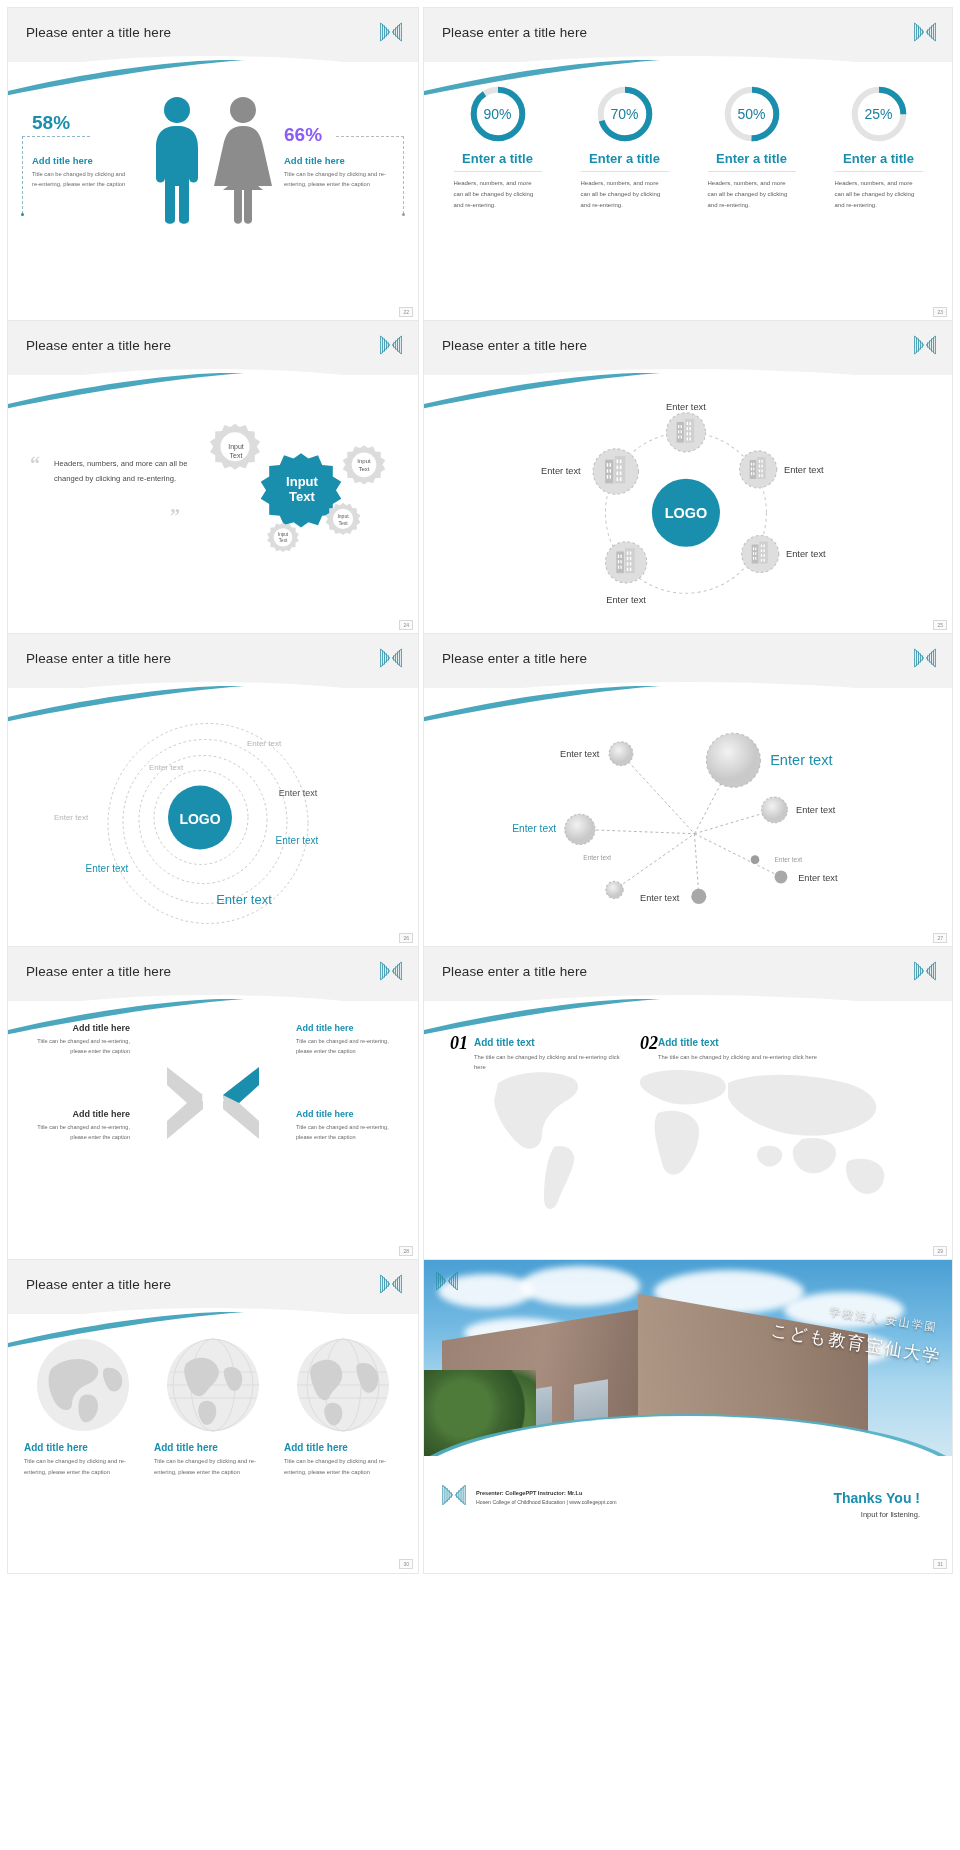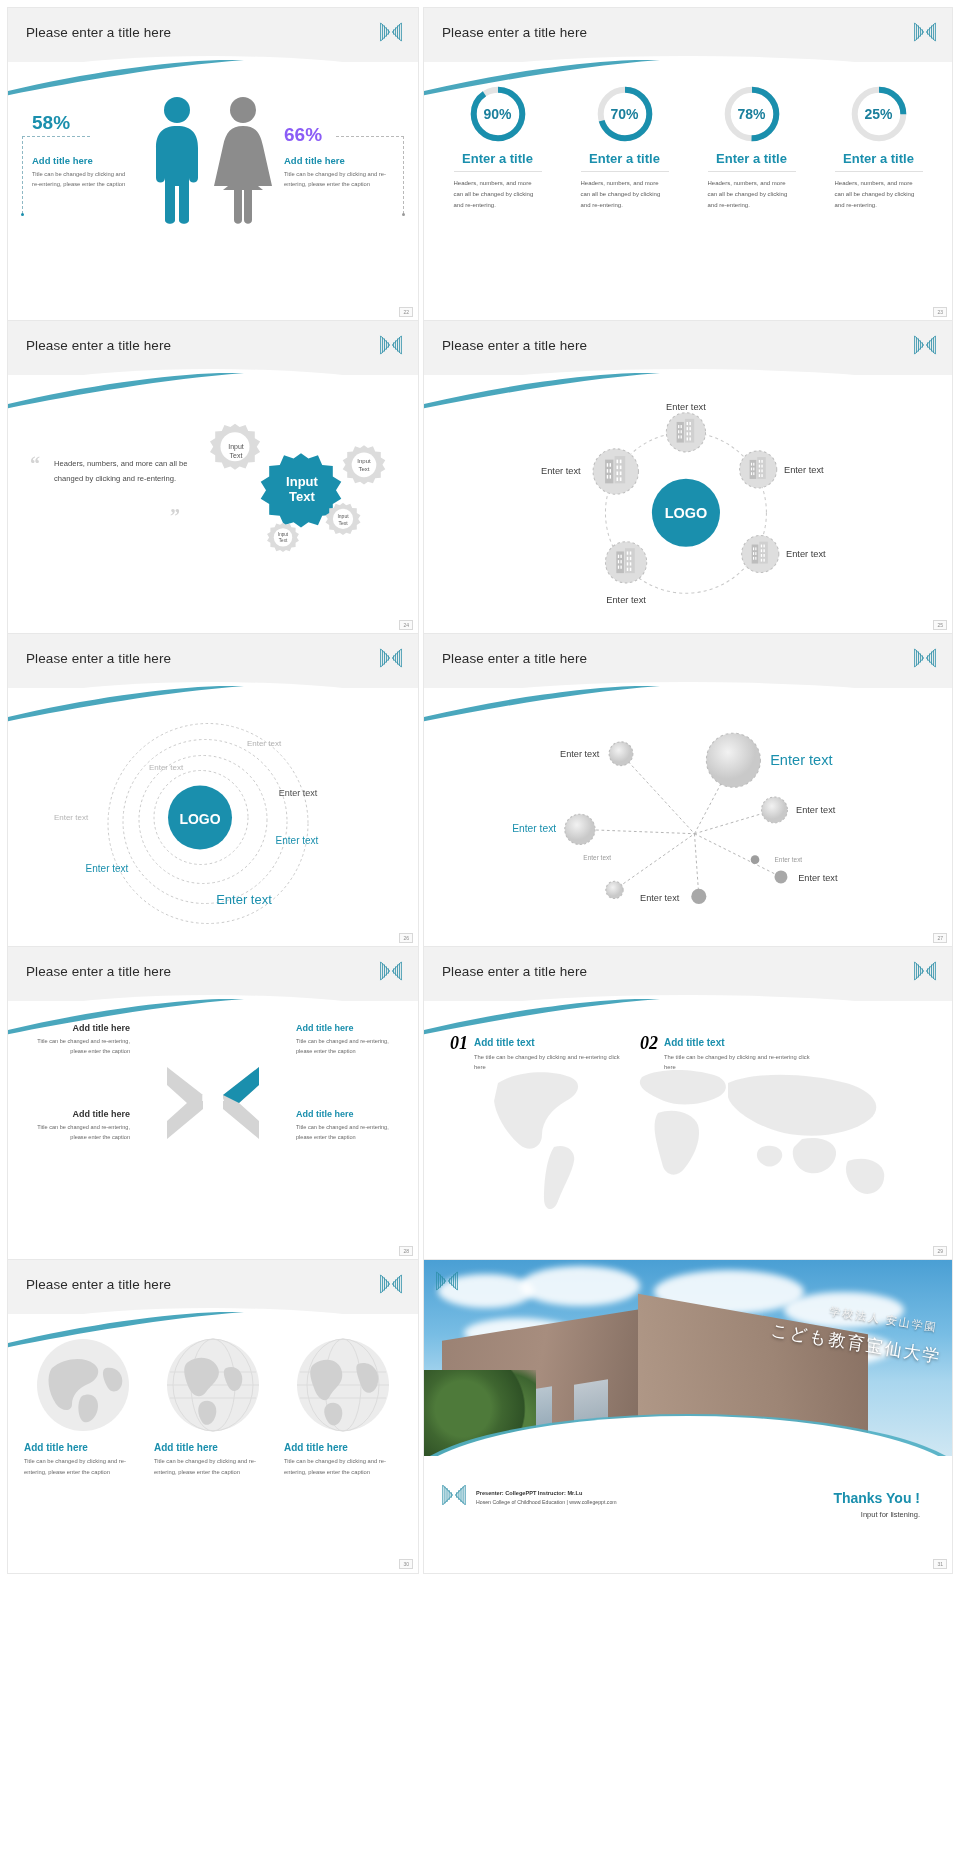--- a/index.html
+++ b/index.html
@@ -68,21 +68,21 @@
   .dashbox-r { position: absolute; right: 14px; top: 58px; width: 68px; height: 78px;
       border-right: 1px dashed #b9b9b9; border-top: 1px dashed #b9b9b9; }
   .dashbox-r::after { content:""; position:absolute; right:-2px; bottom:-2px; width:3px;height:3px;border-radius:50%;background:#9a9a9a;}
 
   
   .donut-row { display: flex; justify-content: space-around; padding: 6px 10px 0; }
   .donut-col { width: 88px; text-align: center; }
   .donut { width: 60px; height: 60px; margin: 0 auto; position: relative; }
   .donut .val {
     position: absolute; inset: 0; display: flex; align-items: center; justify-content: center;
-    font-size: 14px; font-weight: bold; color: #1a7f9c; text-align: center;
+    font-size: 14px; font-weight: normal; color: #1a7f9c; text-align: center;
   }
   .donut-title { font-size: 13px; font-weight: bold; color: #1a8fad; margin-top: 7px;
     padding-bottom: 5px; border-bottom: 1px solid #e0e0e0; }
   .donut-cap { font-size: 6px; color: #5d5d5d; line-height: 1.85; margin-top: 6px; text-align: left; }
 
   
   .quote-blk { position: absolute; left: 22px; top: 66px; width: 180px; }
   .quote-txt { font-size: 7.6px; color: #4a4a4a; line-height: 1.95; padding-left: 24px; }
   .qmark { position: absolute; font-size: 20px; color: #d4d4d4; font-family: "Liberation Serif", serif; font-weight: bold; }
   .gears { position: absolute; right: 8px; top: 26px; }
@@ -231,21 +231,21 @@
           </div>
           <div class="donut-title">Enter a title</div>
           <div class="donut-cap">Headers, numbers, and more can all be changed by clicking and re-entering.</div>
         </div>
         <div class="donut-col">
           <div class="donut">
             <svg viewBox="0 0 42 42" width="60" height="60">
               <circle cx="21" cy="21" r="17" fill="none" stroke="#e3e3e3" stroke-width="4.2"></circle>
               <circle cx="21" cy="21" r="17" fill="none" stroke="#1a8fad" stroke-width="4.2" stroke-dasharray="53.4 149.5" transform="rotate(-90 21 21)" stroke-linecap="butt"></circle>
             </svg>
-            <div class="val">78%</div>
+            <div class="val">50%</div>
           </div>
           <div class="donut-title">Enter a title</div>
           <div class="donut-cap">Headers, numbers, and more can all be changed by clicking and re-entering.</div>
         </div>
         <div class="donut-col">
           <div class="donut">
             <svg viewBox="0 0 42 42" width="60" height="60">
               <circle cx="21" cy="21" r="17" fill="none" stroke="#e3e3e3" stroke-width="4.2"></circle>
               <circle cx="21" cy="21" r="17" fill="none" stroke="#1a8fad" stroke-width="4.2" stroke-dasharray="26.7 176.2" transform="rotate(-90 21 21)" stroke-linecap="butt"></circle>
             </svg>
@@ -619,21 +619,21 @@
           <path d="M316 104 C328 100 338 106 336 114 C334 122 324 126 318 122 C310 118 308 108 316 104 Z"></path>
         </g>
       </svg>
       <div style="position:absolute;left:26px;top:16px;display:flex;gap:6px;align-items:flex-start;width:180px;">
         <div class="num-big">01</div>
         <div style="padding-top:4px;">
           <div class="num-title">Add title text</div>
           <div class="num-cap">The title can be changed by clicking and re-entering click here</div>
         </div>
       </div>
-      <div style="position:absolute;left:216px;top:16px;display:flex;gap:6px;align-items:flex-start;width:180px;">
+      <div style="position:absolute;left:216px;top:16px;display:flex;align-items:flex-start;width:180px;">
         <div class="num-big">02</div>
         <div style="padding-top:4px;">
           <div class="num-title">Add title text</div>
           <div class="num-cap">The title can be changed by clicking and re-entering click here</div>
         </div>
       </div>
     </div>
     <div class="slide-num">29</div>
   </div>
 

